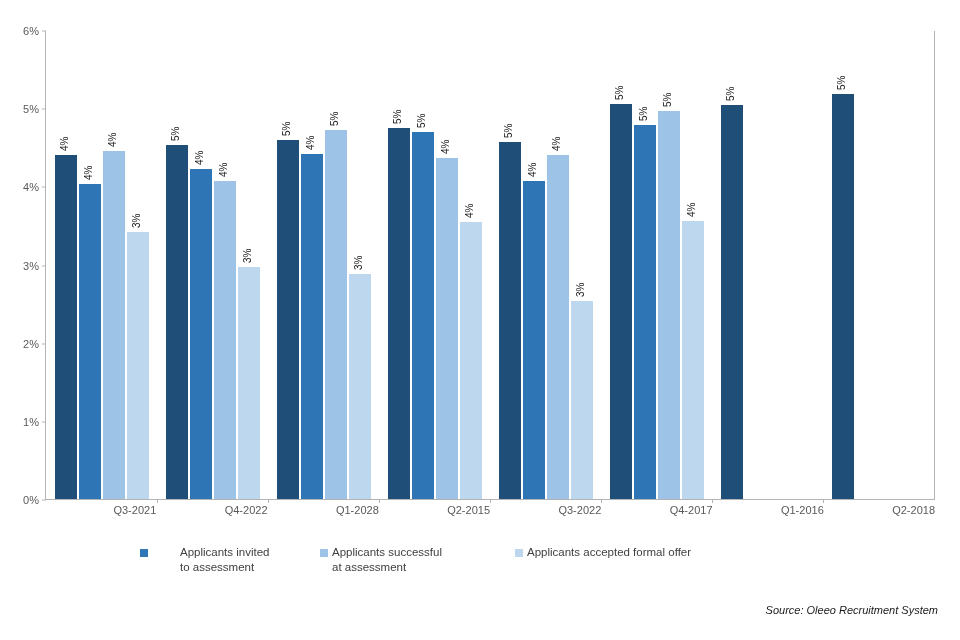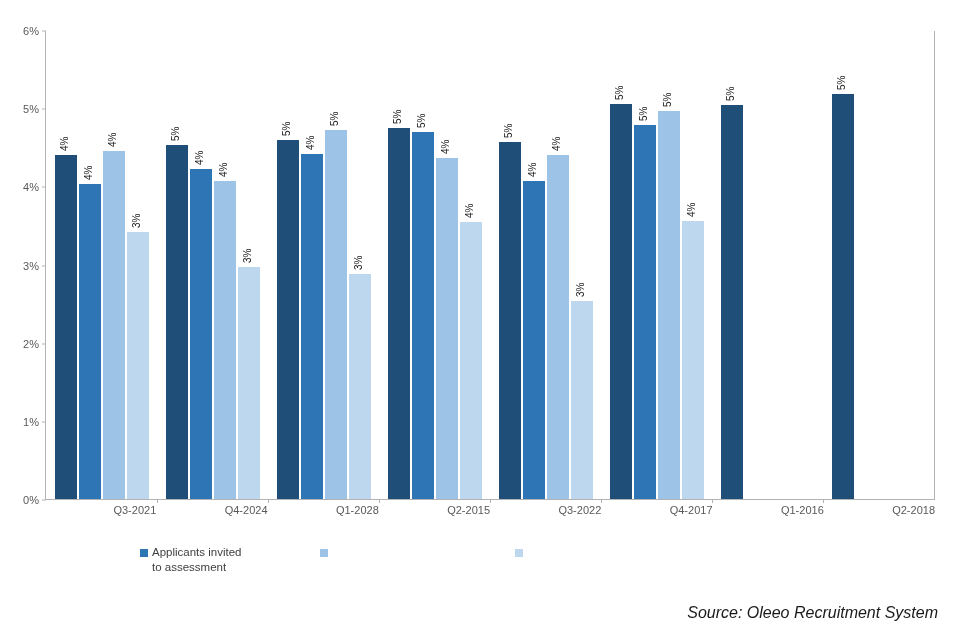--- a/index.html
+++ b/index.html
@@ -113,36 +113,36 @@
     display:flex;
   }
   .legend-item{
     display:flex;
     align-items:flex-start;
     font-size:11.5px;
     color:#404040;
     line-height:15px;
   }
   .legend-item.li0{width:158px;}
-  .legend-item.li1{width:180px;}
+  .legend-item.li1{width:180px;gap:28px;}
   .legend-item.li2{width:195px;}
   .legend-item.li3{width:auto;}
   .legend-swatch{
     width:8px;height:8px;
     flex:0 0 8px;
     margin-top:4px;
     margin-right:4px;
   }
   .legend-text{white-space:pre-line;}
 
   
   .source{
     position:absolute;
     right:22px; top:604px;
-    font-size:16px;
+    font-size:11px;
     font-style:italic;
     color:#1a1a1a;
     white-space:nowrap;
   }
 </style>
 </head>
 <body>
 
 <div id="chart-root">
 
@@ -314,38 +314,41 @@
           </div>
           <div class="slot"></div>
           <div class="slot"></div>
           <div class="slot"></div>
         </div>
       </div>
   </div>
 
   <div class="x-labels" id="x-labels">
       <div class="x-label">Q3-2021</div>
-      <div class="x-label">Q4-2024</div>
+      <div class="x-label">Q4-2022</div>
       <div class="x-label">Q1-2028</div>
       <div class="x-label">Q2-2015</div>
       <div class="x-label">Q3-2022</div>
       <div class="x-label">Q4-2017</div>
       <div class="x-label">Q1-2016</div>
       <div class="x-label">Q2-2018</div>
     </div>
 
   <div class="legend" id="legend">
       <div class="legend-item li1">
         <span class="legend-swatch" style="background: rgb(46, 117, 182);"></span>
         <span class="legend-text">Applicants invited
 to assessment</span>
       </div>
       <div class="legend-item li2">
         <span class="legend-swatch" style="background: rgb(157, 195, 230);"></span>
+        <span class="legend-text">Applicants successful
+at assessment</span>
       </div>
       <div class="legend-item li3">
         <span class="legend-swatch" style="background: rgb(189, 215, 238);"></span>
+        <span class="legend-text">Applicants accepted formal offer</span>
       </div>
     </div>
 
   <div class="source">Source:  Oleeo Recruitment  System</div>
 
 </div>
 
 </body></html>

